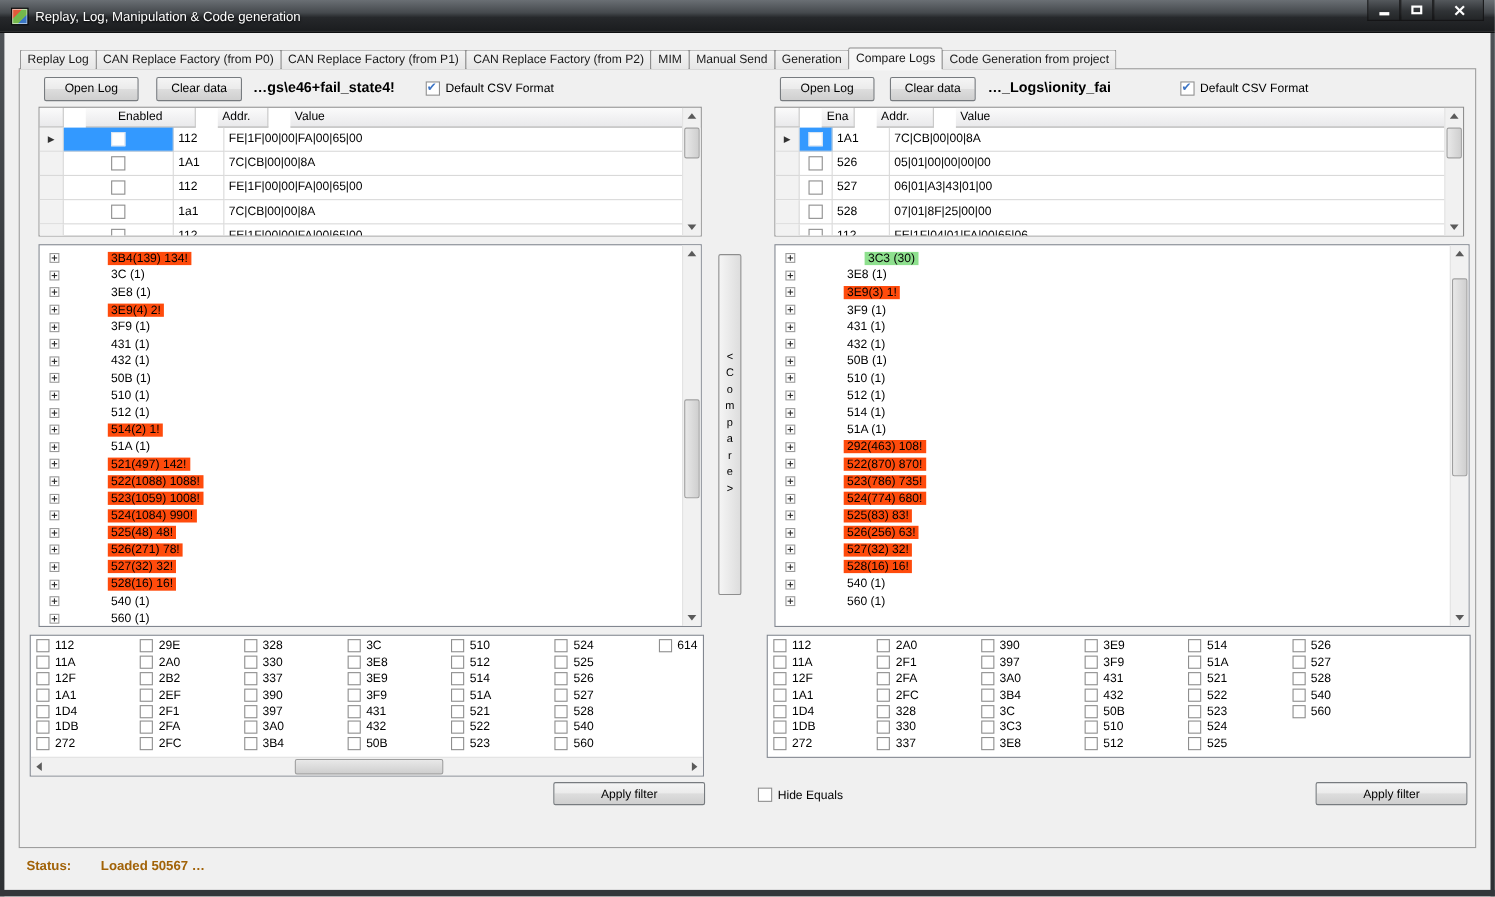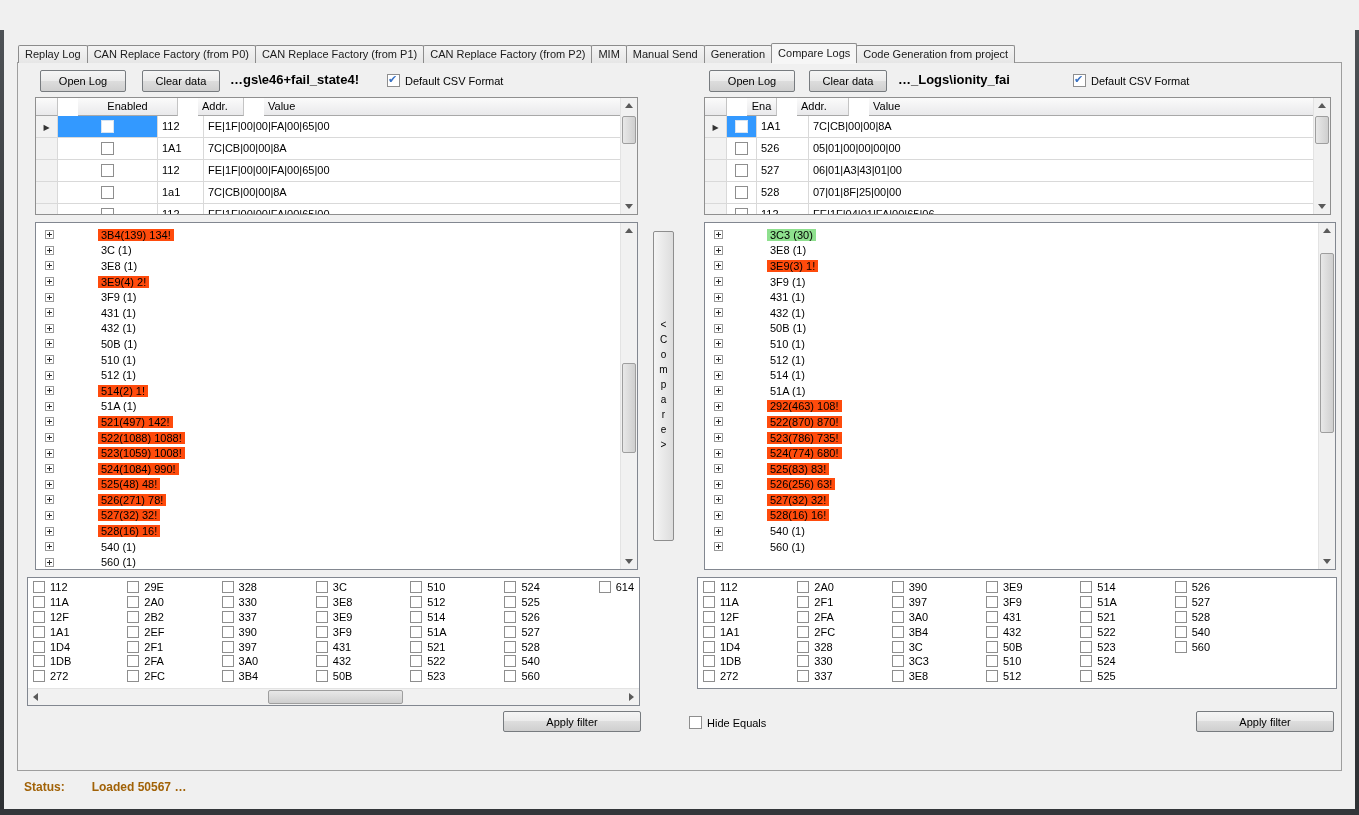--- a/index.html
+++ b/index.html
@@ -86,41 +86,56 @@
   .hthumb { position:absolute; top:1px; bottom:1px; background:linear-gradient(180deg,#e8e8e8,#cfcfcf); border:1px solid #9e9e9e; border-radius:2px; }
 
   
   .tree { position:absolute; background:#fff; border:1px solid #828790; overflow:hidden; padding:4px 0 0 0; }
   .titem { height:15.6px; display:flex; align-items:center; font-size:11px; color:#000;gap:39px; }
   .texp { width:9px; height:9px; border:1px solid #9a9a9a; background:#fff; margin:0 5px 0 9px; position:relative; flex:none; }
   .texp::before { content:""; position:absolute; left:1px; right:1px; top:3px; height:1px; background:#2b2b2b; }
   .texp::after  { content:""; position:absolute; top:1px; bottom:1px; left:3px; width:1px; background:#2b2b2b; }
   .tlabel { padding:0 3px; white-space:nowrap; }
   .tlabel.orange { background:#FF4B0C; }
-  .tlabel.green  { background:#8EE08E; }
+  .tlabel.green  { background:#8EE08E;margin-left:19px; }
 
   
   .filterbox { position:absolute; background:#fff; border:1px solid #828790; overflow:hidden; }
   .flist { position:absolute; left:3px; top:2px; column-gap:2px; column-fill:auto; overflow:visible; }
   .flist-left  { width:658px; height:104px; column-count:7; }
   .flist-right { width:564px; height:105px; column-count:6; }
   .fitem { height:14.8px; display:flex; align-items:center; gap:5px; font-size:11px; break-inside:avoid; padding-left:2px; color:#000; }
 
   .comparebtn { position:absolute; left:653px; top:231px; width:21px; height:310px;
     border:1px solid #8e8e8e; border-radius:2px; background:linear-gradient(90deg,#f5f5f5,#dddddd);
     writing-mode:vertical-rl; text-orientation:upright; font-size:10px; letter-spacing:4px;
     display:flex; align-items:center; justify-content:center; color:#000; }
 
   .statusbar { position:absolute; left:24px; top:780px; display:flex; gap:27px; font-size:12px; font-weight:bold; color:#a16207; }
 </style>
 </head>
 <body>
 
 <div class="window">
 
+  <div class="titlebar">
+    <div class="appicon"></div>
+    <span class="wtitle">Replay, Log, Manipulation &amp; Code generation</span>
+    <div class="winbtns">
+      <div class="wbtn">
+          <span class="ic-min"></span>
+        </div>
+      <div class="wbtn">
+          <span class="ic-max"></span>
+        </div>
+      <div class="wbtn close">
+          <span class="ic-close"></span>
+        </div>
+    </div>
+  </div>
   <div class="frame-l"></div>
   <div class="frame-r"></div>
   <div class="frame-b"></div>
 
   <div class="tabstrip">
 
       <div class="tab">
         <span>Replay Log</span>
       </div>
 

